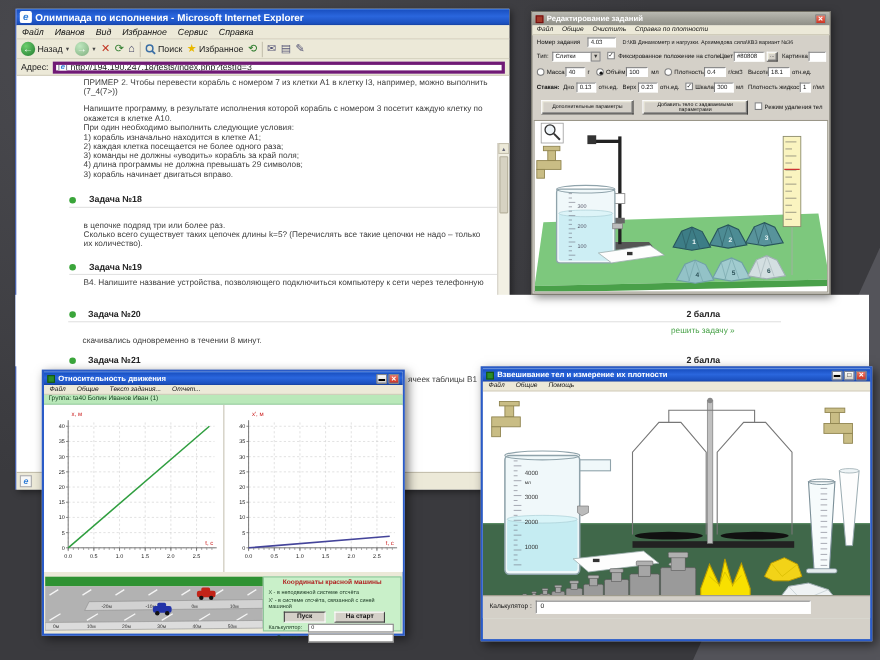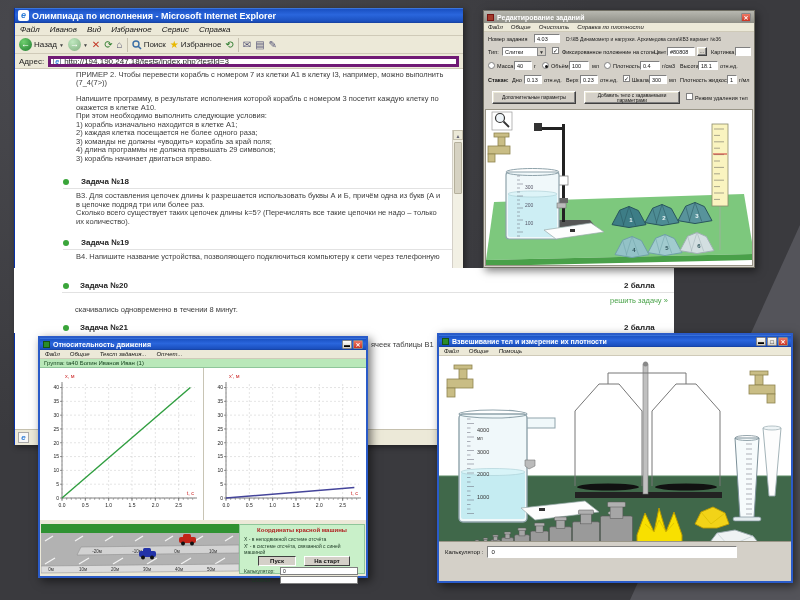--- a/index.html
+++ b/index.html
@@ -58,21 +58,21 @@
   .vscroll { position:absolute; right:0; top:61px; bottom:16px; width:11px; background:#f2f0e4;
     border-left:1px solid #d4d0c8; font-size:5px; color:#667; text-align:center; }
   .vthumb { position:absolute; left:1px; right:1px; top:12px; height:52px; background:#d6d2c2;
     border:1px solid #b5b09c; border-radius:1px; }
   .varr { height:10px; line-height:10px; background:#ece9d8; border:1px solid #c5c0ae; }
   .varr.dn { position:absolute; bottom:0; left:0; right:0; }
   .ie-status { position:absolute; left:0; right:0; bottom:0; height:16px; background:#ece9d8;
     border-top:1px solid #c5c0ae; display:flex; align-items:center; padding:0 3px; }
   .status-ico { width:11px; height:11px; background:#f8f8f8; border:1px solid #aaa; color:#2e7cd6;
     font-style:italic; font-weight:bold; font-size:8px; line-height:10px; text-align:center; }
-  .ie-band { position:absolute; left:14px; top:268px; width:660px; height:65px; background:#fff; z-index:2;
+  .ie-band { position:absolute; left:14px; top:268px; width:776px; height:65px; background:#fff; z-index:2;
     font-size:7.5px; color:#3c3c3c; overflow:hidden; }
 
   
   .editor { position:absolute; left:483px; top:10px; width:272px; height:258px; background:#d4d0c8;
     border:1px solid #716f64; box-shadow:2px 3px 8px rgba(0,0,0,.5); z-index:3; }
   .ed-title { height:12px; font-size:7px; }
   .ed-ico { width:7px; height:7px; background:#a33a2a; border:1px solid #711; flex:0 0 auto; }
   .ed-menu { height:9px; font-size:6px; }
   .ed-menu span { padding:0 4px; }
   .ed-form { position:relative; height:76px; font-size:5.5px; color:#111; }
@@ -184,31 +184,30 @@
         <span>http://194.190.247.18/tests/index.php?testId=3</span>
       </span>
     </div>
 
     <div class="ie-content">
       <div class="t ln" style="left:61px; top:2px">ПРИМЕР 2. Чтобы перевести корабль с номером 7 из клетки А1 в клетку I3, например, можно выполнить</div>
       <div class="t ln" style="left:61px; top:10px">(7_4(7&gt;))</div>
 
       <div class="t ln" style="left:61px; top:26px">Напишите программу, в результате исполнения которой корабль с номером 3 посетит каждую клетку по</div>
       <div class="t ln" style="left:61px; top:34.5px">окажется в клетке А10.</div>
-      <div class="t ln" style="left:61px; top:43px">При этом необходимо выполнить следующие условия:</div>
+      <div class="t ln" style="left:61px; top:43px">При один необходимо выполнить следующие условия:</div>
       <div class="t ln" style="left:61px; top:51.5px">1) корабль изначально находится в клетке А1;</div>
       <div class="t ln" style="left:61px; top:60px">2) каждая клетка посещается не более одного раза;</div>
       <div class="t ln" style="left:61px; top:68.5px">3) команды не должны «уводить» корабль за край поля;</div>
       <div class="t ln" style="left:61px; top:77px">4) длина программы не должна превышать 29 символов;</div>
       <div class="t ln" style="left:61px; top:85.5px">3) корабль начинает двигаться вправо.</div>
 
       <span class="bullet" style="left:48px; top:110px"></span>
       <div class="t task-h" style="left:66px; top:108px">Задача №18</div>
       <div class="rule" style="left:48px; top:119px; width:392px"></div>
-      <div class="t ln" style="left:61px; top:123px">В3. Для составления цепочек длины k разрешается использовать буквы А и Б, причём одна из букв (А и</div>
       <div class="t ln" style="left:61px; top:131.5px">в цепочке подряд три или более раз.</div>
       <div class="t ln" style="left:61px; top:140px">Сколько всего существует таких цепочек длины k=5? (Перечислять все такие цепочки не надо – только</div>
       <div class="t ln" style="left:61px; top:148.5px">их количество).</div>
 
       <span class="bullet" style="left:48px; top:171px"></span>
       <div class="t task-h" style="left:66px; top:169px">Задача №19</div>
       <div class="rule" style="left:48px; top:180px; width:392px"></div>
       <div class="t ln" style="left:61px; top:184px">В4. Напишите название устройства, позволяющего подключиться компьютеру к сети через телефонную</div>
 
       <div class="t ln" style="left:356px; top:272px">ячеек таблицы В1</div>

